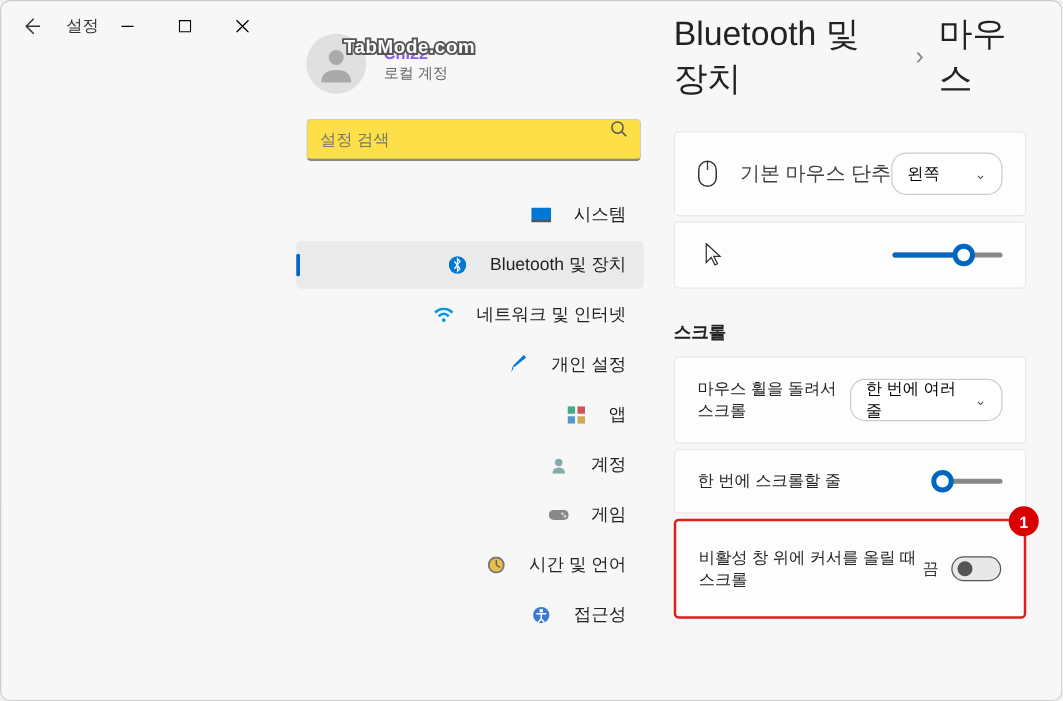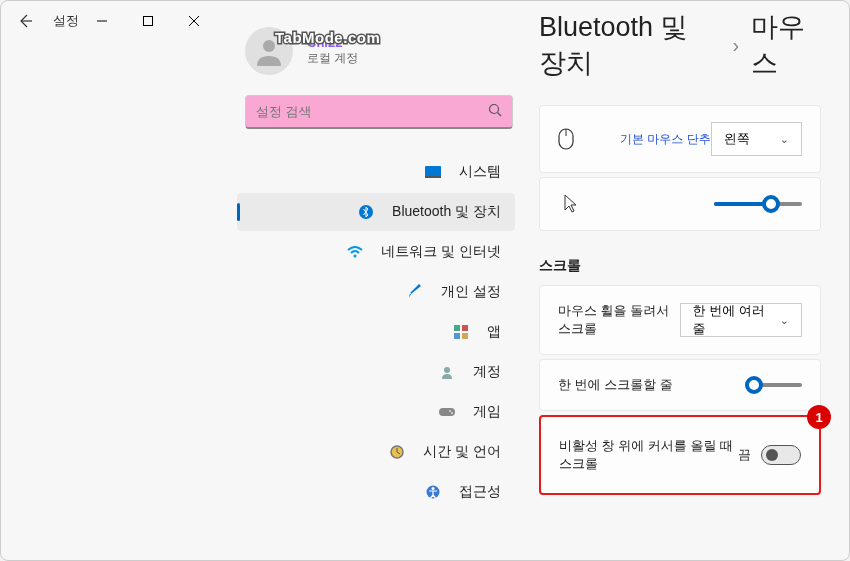--- a/index.html
+++ b/index.html
@@ -112,26 +112,25 @@
     }
     .watermark .fill {
       position: absolute;
       left: 0;
       top: 0;
       color: #fff;
     }
     .search-box {
       margin: 0 8px;
       height: 34px;
-      background: #f9a8d4;
+      background: #fde047;
       border: 1px solid #ccc;
       border-bottom: 2px solid #888;
       border-radius: 4px;
       display: flex;
-      align-items: center;
       padding: 0 10px;
     }
     .search-box input {
       flex: 1;
       border: none;
       outline: none;
       font-size: 13px;
       color: #666;
       background: transparent;
     }
@@ -206,37 +205,36 @@
       align-items: center;
     }
     .card-icon-wrap {
       width: 26px;
       display: flex;
       align-items: center;
       justify-content: center;
       margin-right: 18px;
     }
     .card-label {
-      font-size: 12px;
-      color: #1d4ed8;
+      font-size: 16px;
+      color: #404040;
       flex-shrink: 0;
-      margin-left: 28px;
     }
     .card-label-small {
       font-size: 13px;
       color: #222;
     }
     .card-spacer {
       flex: 1;
     }
     .dropdown {
       width: 140px;
       height: 34px;
       border: 1px solid #ccc;
-      border-radius: 0;
+      border-radius: 12px;
       background: #fff;
       display: flex;
       align-items: center;
       justify-content: space-between;
       padding: 0 12px;
       font-size: 13px;
       cursor: pointer;
     }
     .dropdown-wide {
       width: 148px;

